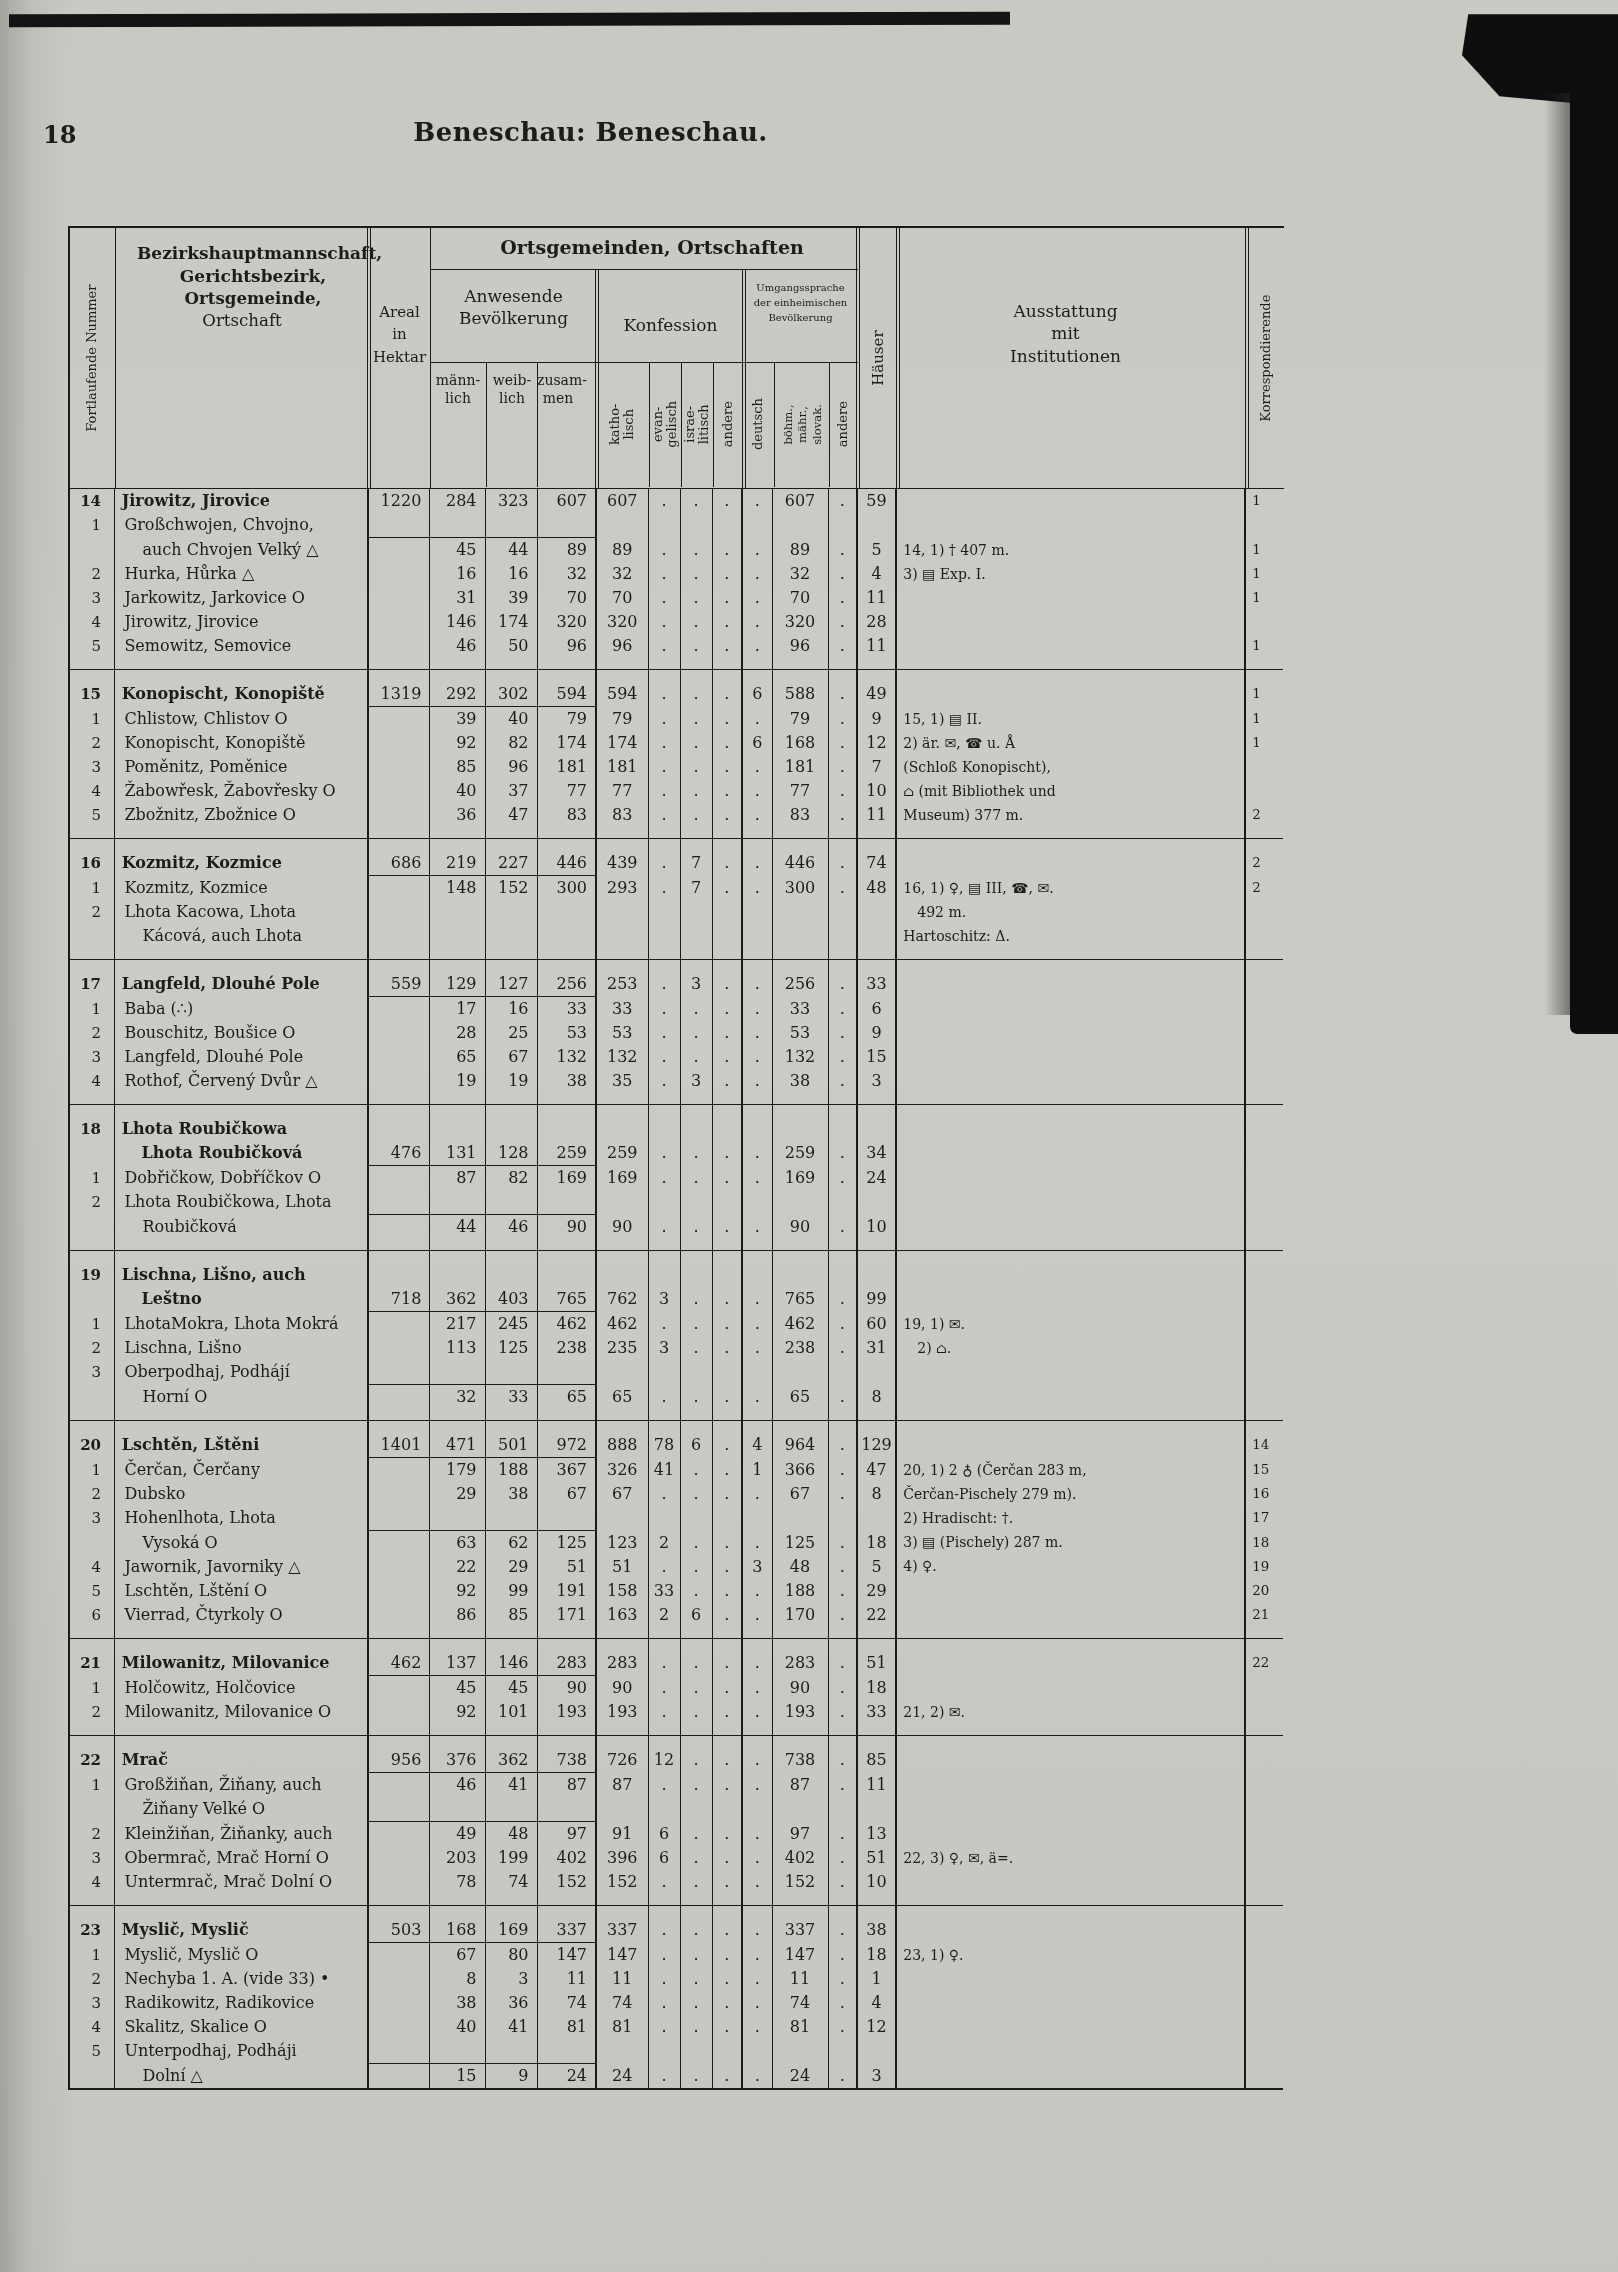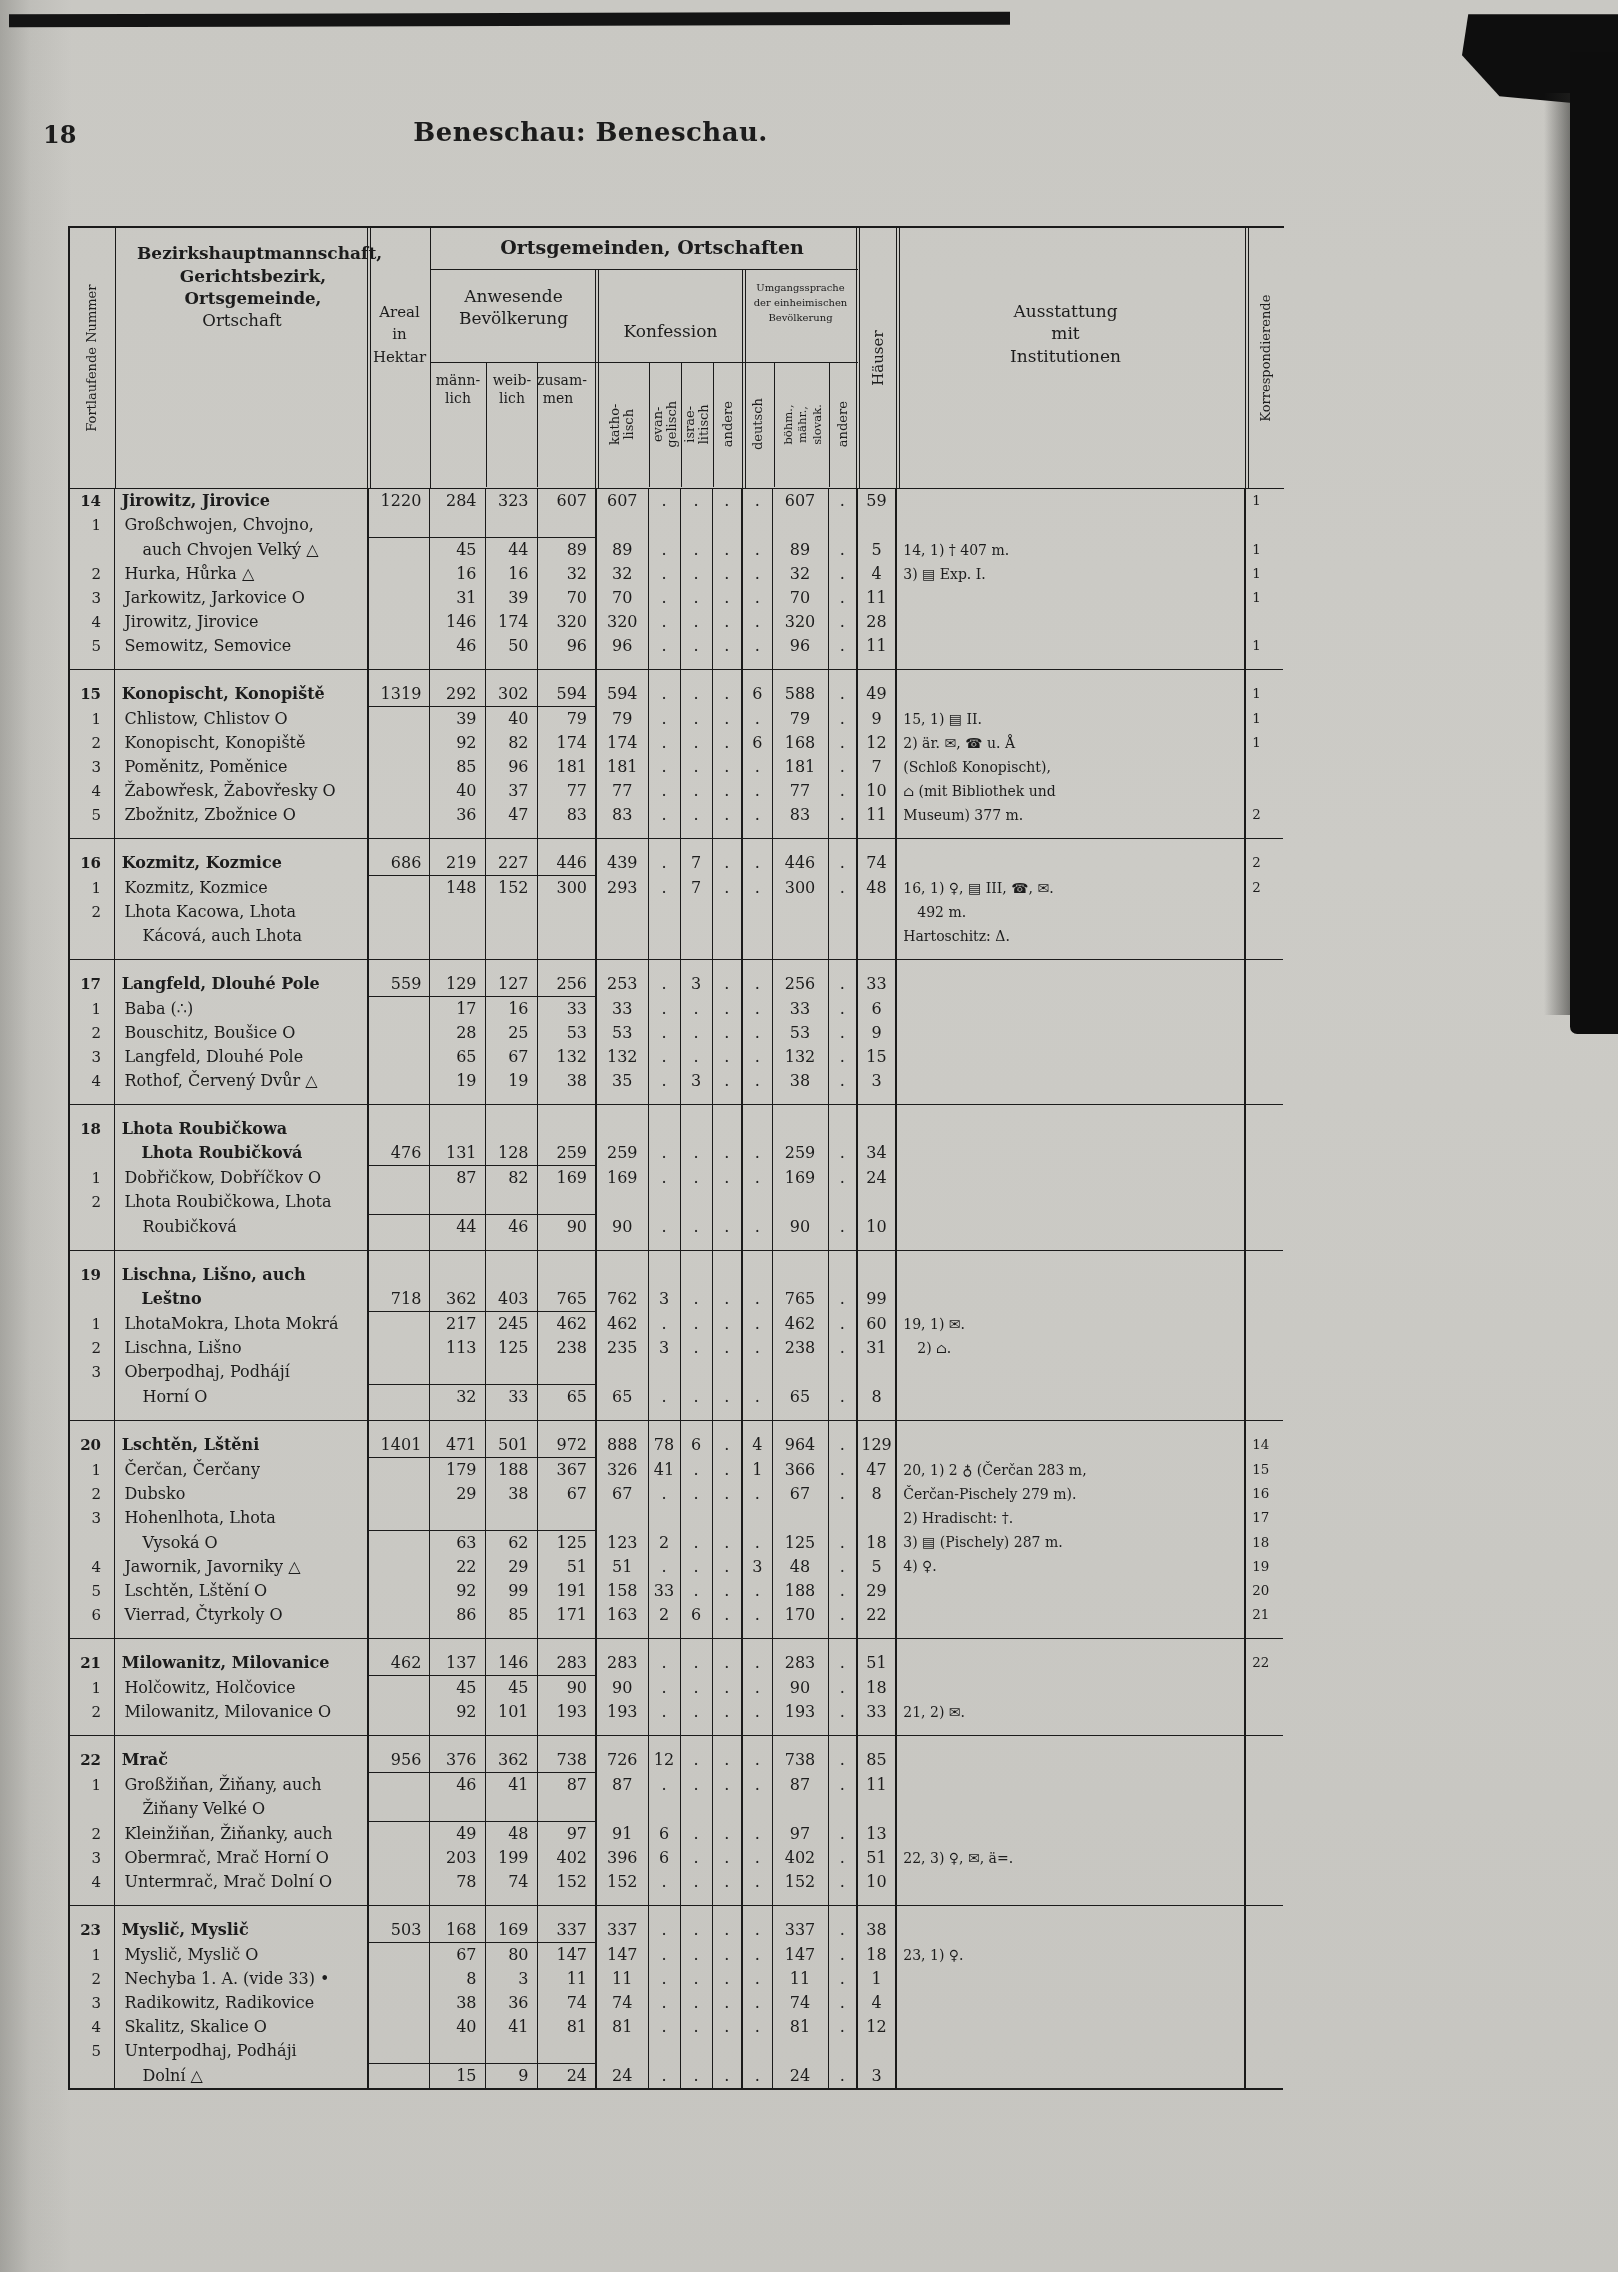--- a/index.html
+++ b/index.html
@@ -118,21 +118,21 @@
 
       <div class="hblock b f21" style="left:360px;top:8px;width:400px">
         <span>Ortsgemeinden, Ortschaften</span>
       </div>
 
       <div class="hblock" style="left:360px;top:57px;width:167px">
         <span class="hl f19">Anwesende</span>
         <span class="hl f19">Bevölkerung</span>
       </div>
 
-      <div class="hblock f19" style="left:527px;top:93px;width:147px">
+      <div class="hblock f19" style="left:527px;top:87px;width:147px">
         <span>Konfession</span>
       </div>
 
       <div class="hblock" style="left:673px;top:52px;width:115px">
         <span class="hl f13" style="line-height:15px">Umgangssprache</span>
         <span class="hl f13" style="line-height:15px">der einheimischen</span>
         <span class="hl f13" style="line-height:15px">Bevölkerung</span>
       </div>
 
       <div class="hblock" style="left:360px;top:143px;width:56px">

